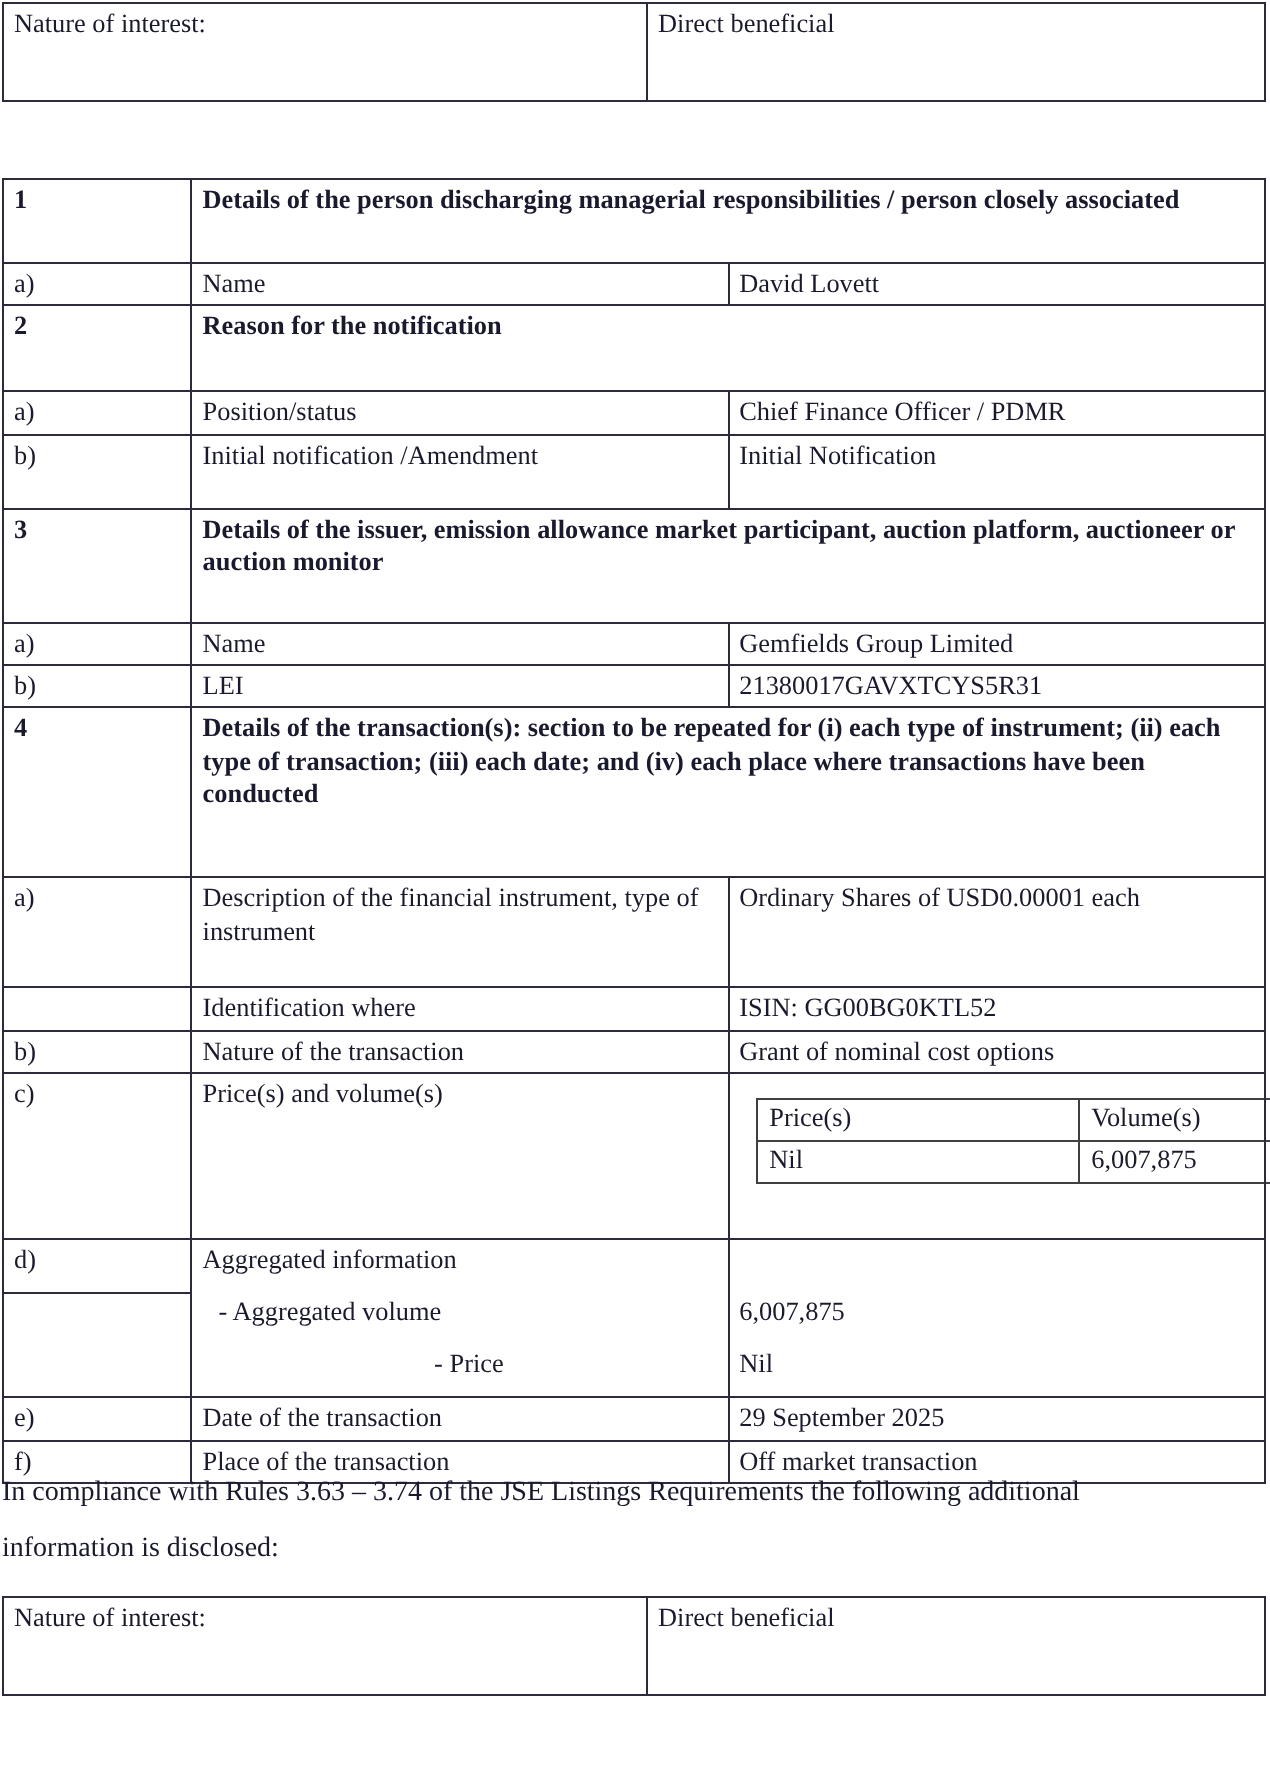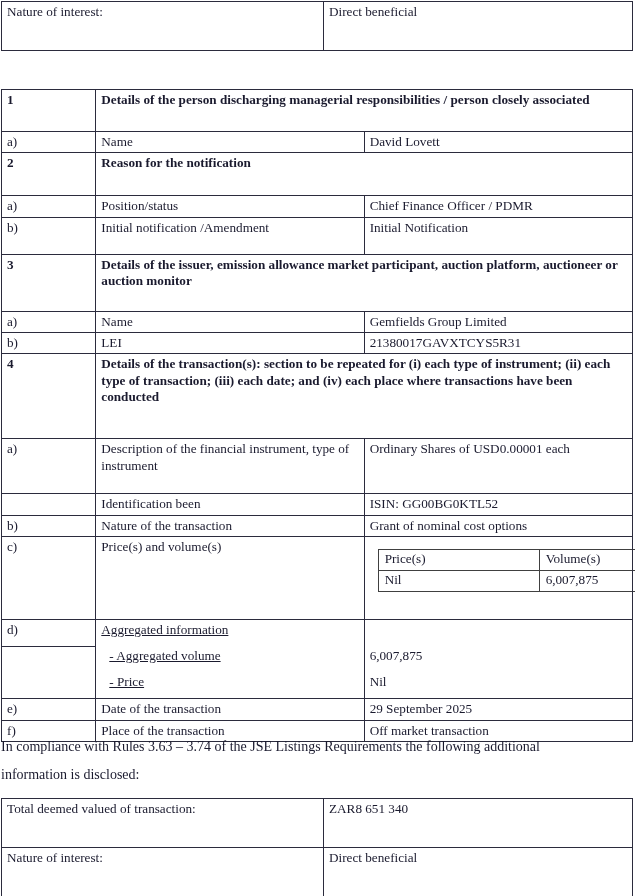--- a/index.html
+++ b/index.html
@@ -94,21 +94,21 @@
   
   .bottom-table {
     position: absolute;
     left: 1px;
     top: 798px;
     width: 632px;
   }
   .bottom-table td { height: 44px; }
   .bottom-table td.lbl { width: 312px; }
 
-  .cellpad-top { padding-top: 4px; text-decoration: underline; }
+  .cellpad-top { padding-top: 4px; }
 </style>
 </head>
 <body>
 
 <div class="page">
 
   <table class="doc top-table">
     <tbody>
       <tr>
         <td class="lbl">Nature of interest:</td>
@@ -164,21 +164,21 @@
         <td class="c-idx num bold">4</td>
         <td class="c-lbl bold" colspan="2" style="height:80px;margin-top:42px;">Details of the transaction(s): section to be repeated for (i) each type of instrument; (ii) each type of transaction; (iii) each date; and (iv) each place where transactions have been conducted</td>
       </tr>
       <tr>
         <td class="c-idx num">a)</td>
         <td class="c-lbl" style="height:50px;">Description of the financial instrument, type of instrument</td>
         <td class="c-val">Ordinary Shares of USD0.00001 each</td>
       </tr>
       <tr>
         <td class="c-idx num"></td>
-        <td class="c-lbl">Identification been</td>
+        <td class="c-lbl">Identification where</td>
         <td class="c-val">ISIN: GG00BG0KTL52</td>
       </tr>
       <tr>
         <td class="c-idx num">b)</td>
         <td class="c-lbl">Nature of the transaction</td>
         <td class="c-val">Grant of nominal cost options</td>
       </tr>
       <tr>
         <td class="c-idx num">c)</td>
         <td class="c-lbl" style="height:78px;">Price(s) and volume(s)</td>
@@ -202,21 +202,21 @@
         <td class="c-lbl cellpad-top" style="height:22px; border-bottom:none;">Aggregated information</td>
         <td class="c-val" style="border-bottom:none;"></td>
       </tr>
       <tr>
         <td class="c-idx num" style="border-top:none; border-bottom:none;"></td>
         <td class="c-lbl cellpad-top" style="height:22px; border-top:none; border-bottom:none; padding-left:13px;margin-top:28px;">- Aggregated volume</td>
         <td class="c-val" style="border-top:none; border-bottom:none;">6,007,875</td>
       </tr>
       <tr>
         <td class="c-idx num" style="border-top:none;"></td>
-        <td class="c-lbl cellpad-top" style="height:22px; border-top:none; padding-left:13px;">- Price</td>
+        <td class="c-lbl cellpad-top" style="height:22px; border-top:none; padding-left:13px;text-align:center;">- Price</td>
         <td class="c-val" style="border-top:none;">Nil</td>
       </tr>
       <tr>
         <td class="c-idx num">e)</td>
         <td class="c-lbl">Date of the transaction</td>
         <td class="c-val">29 September 2025</td>
       </tr>
       <tr>
         <td class="c-idx num">f)</td>
         <td class="c-lbl">Place of the transaction</td>
@@ -227,23 +227,19 @@
   </table>
 
   <div class="compliance">
     <div>In compliance with Rules 3.63 – 3.74 of the JSE Listings Requirements the following additional</div>
     <div class="l2">information is disclosed:</div>
   </div>
 
   <table class="doc bottom-table">
     <tbody>
       <tr>
-        <td class="lbl">Total deemed valued of transaction:</td>
-        <td>ZAR8 651 340</td>
-      </tr>
-      <tr>
         <td class="lbl">Nature of interest:</td>
         <td>Direct beneficial</td>
       </tr>
     </tbody>
   </table>
 
 </div>
 
 </body></html>

